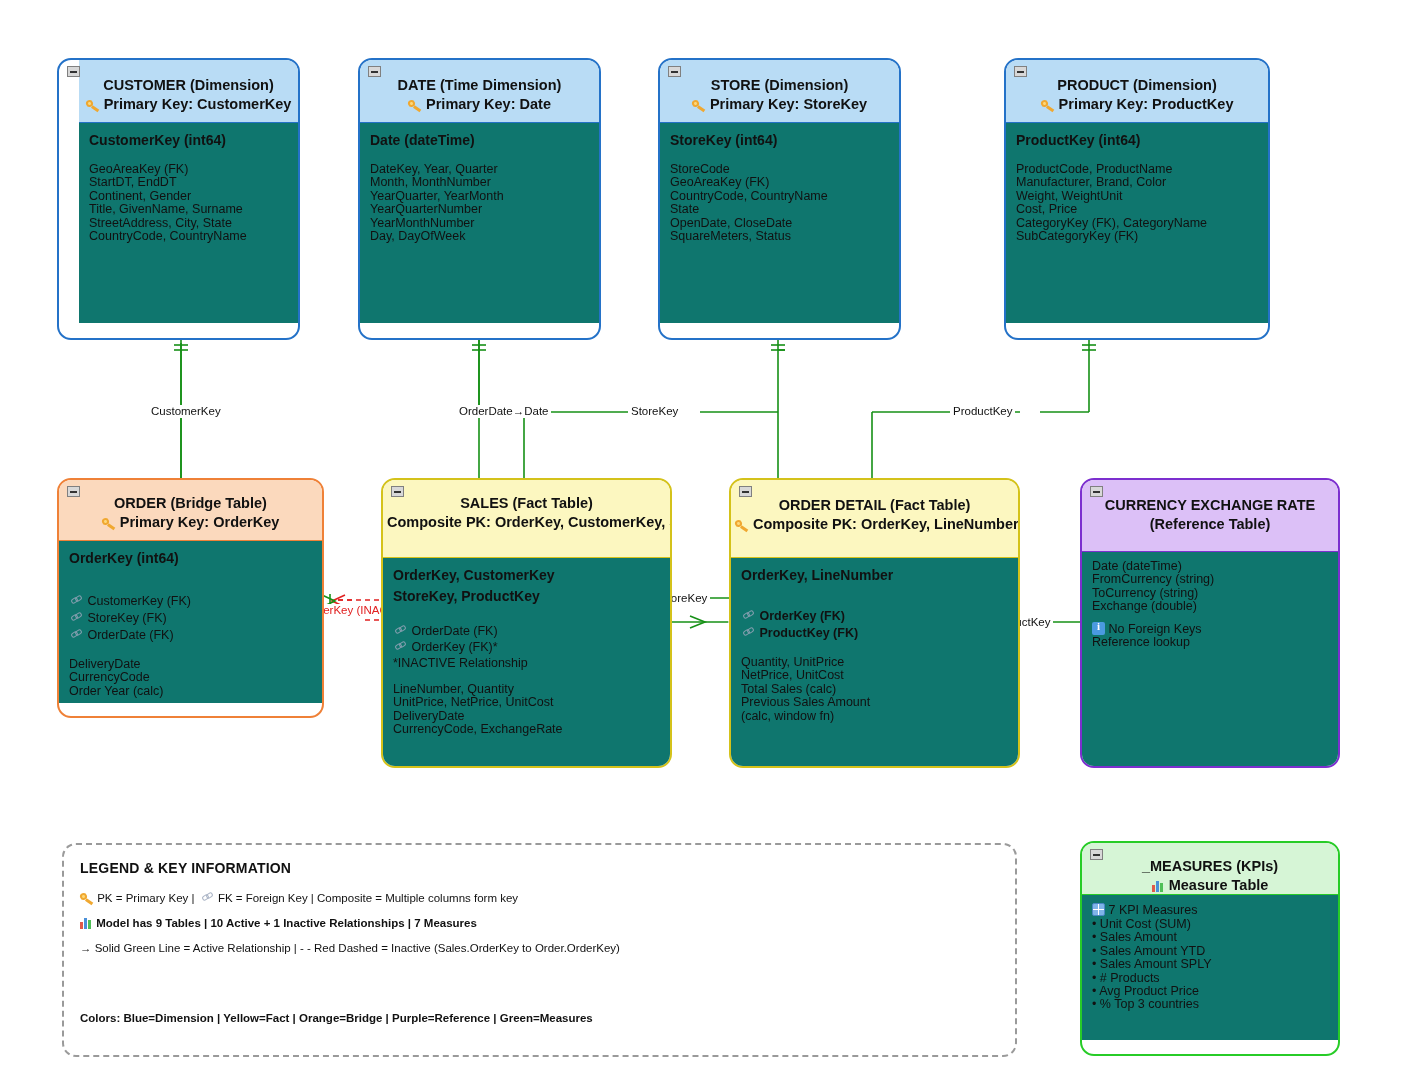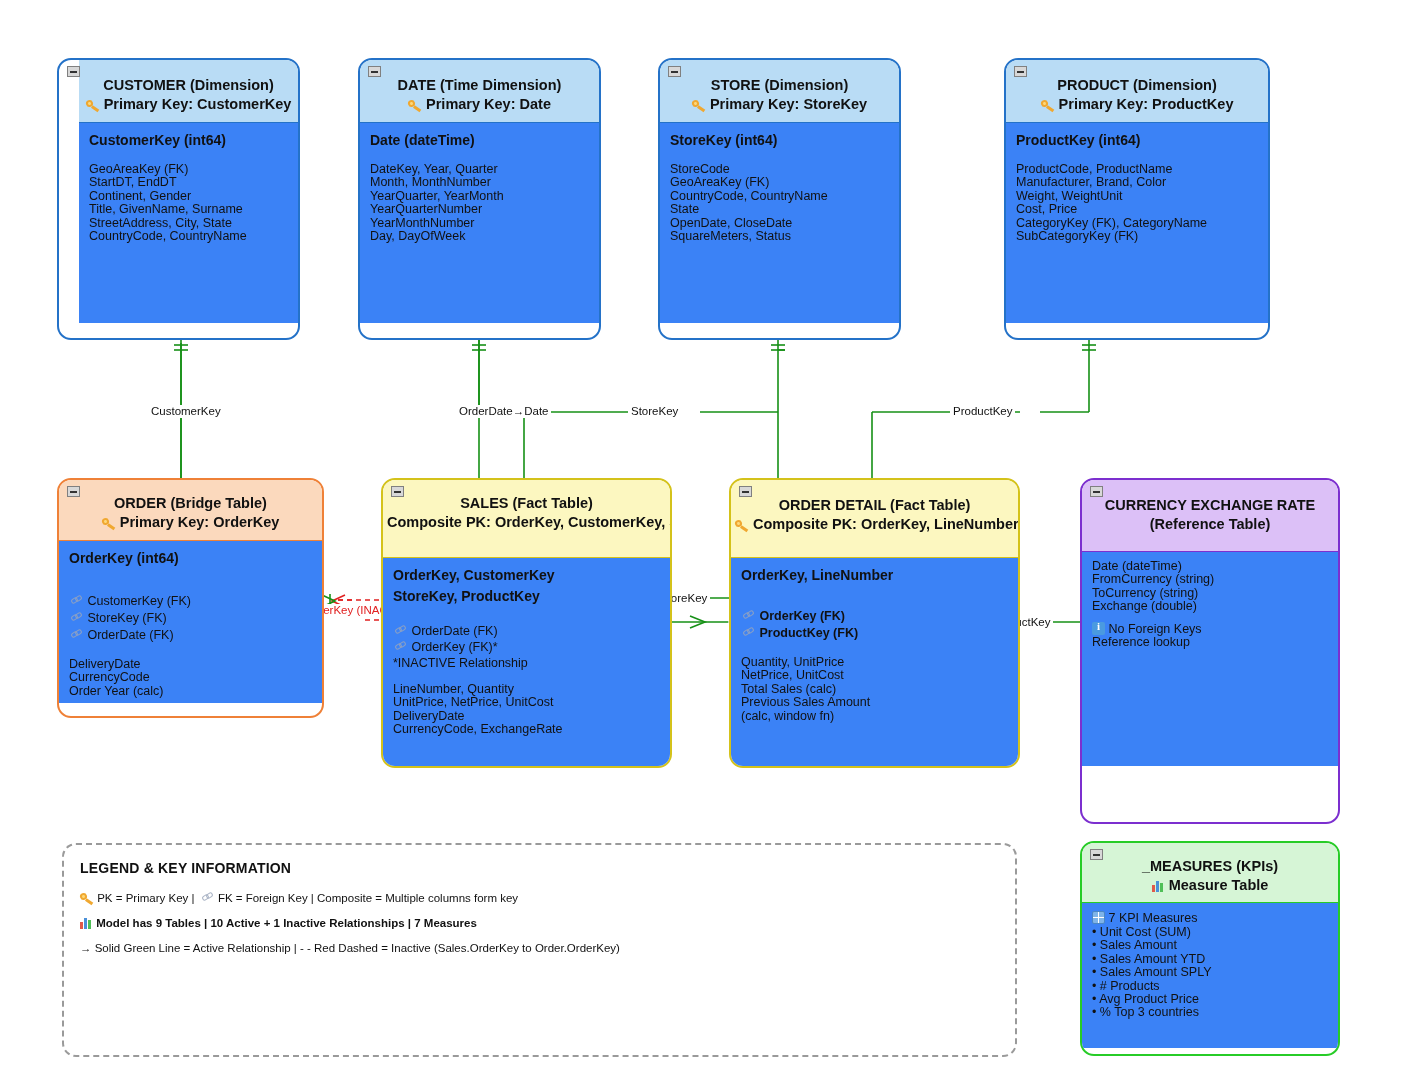--- a/index.html
+++ b/index.html
@@ -27,21 +27,21 @@
     font-weight:bold;
     font-size:14.5px;
     line-height:19px;
     padding:16px 4px 8px 4px;
     white-space:nowrap;
   }
   .entity .hdr .l2{display:block;}
   .entity .body{
     box-sizing:border-box;
     padding:9px 10px 6px 10px;
-    background:#3b82f6;
+    background:#0f766e;
     font-size:12.5px;
     line-height:13.4px;
   }
   .entity .pk{
     font-weight:bold;font-size:14px;line-height:17px;
     margin-bottom:14px;white-space:nowrap;
   }
   .entity .fklist{margin:0 0 14px 0;}
   .entity .fk{white-space:nowrap;padding-left:2px;line-height:17px;}
   .entity .plain{white-space:nowrap;line-height:13.4px;}
@@ -385,42 +385,42 @@
         </div>
       </div>
       <div class="plain">Quantity, UnitPrice</div>
       <div class="plain">NetPrice, UnitCost</div>
       <div class="plain">Total Sales (calc)</div>
       <div class="plain">Previous Sales Amount</div>
       <div class="plain">(calc, window fn)</div>
     </div>
   </div>
 
-  <div class="entity ref" style="left:1080px;top:478px;width:260px;height:346px;">
+  <div class="entity ref" style="left:1080px;top:478px;width:260px;height:290px;">
     <div class="minbox"></div>
     <div class="hdr" style="padding-top:16px;height:72px;">
       <span>CURRENCY EXCHANGE RATE</span>
       <span class="l2">(Reference Table)</span>
     </div>
     <div class="body" style="height:214px;padding-top:8px;">
       <div class="plain">Date (dateTime)</div>
       <div class="plain">FromCurrency (string)</div>
       <div class="plain">ToCurrency (string)</div>
       <div class="plain">Exchange (double)</div>
       <div class="note" style="margin-top:8px;">
         <span class="infoico"></span>
         <span>No Foreign Keys</span>
       </div>
       <div class="note">Reference lookup</div>
     </div>
   </div>
 
   <div class="entity meas" style="left:1080px;top:841px;width:260px;height:215px;">
     <div class="minbox"></div>
-    <div class="hdr" style="padding-top:14px;height:60px;">
+    <div class="hdr" style="padding-top:14px;height:52px;">
       <span>_MEASURES (KPIs)</span>
       <span class="l2">
         <span class="chartico"><i></i><i></i><i></i></span>
         <span>Measure Table</span>
       </span>
     </div>
     <div class="body" style="height:145px;padding-top:8px;">
       <div class="note" style="line-height:15px;">
         <span class="gridico"></span>
         <span>7 KPI Measures</span>
@@ -441,15 +441,16 @@
       <span class="keyico"></span>
       <span>PK = Primary Key |</span>
       <span class="linkico" style="margin-left:4px;"></span>
       <span>FK = Foreign Key | Composite = Multiple columns form key</span>
     </div>
     <div class="lrow r2 b">
       <span class="chartico"><i></i><i></i><i></i></span>
       <span>Model has 9 Tables | 10 Active + 1 Inactive Relationships | 7 Measures</span>
     </div>
     <div class="lrow r3">→ Solid Green Line = Active Relationship | - - Red Dashed = Inactive (Sales.OrderKey to Order.OrderKey)</div>
+    <div class="lrow r4">Colors: Blue=Dimension | Yellow=Fact | Orange=Bridge | Purple=Reference | Green=Measures</div>
   </div>
 
 </div>
 
 </body></html>

